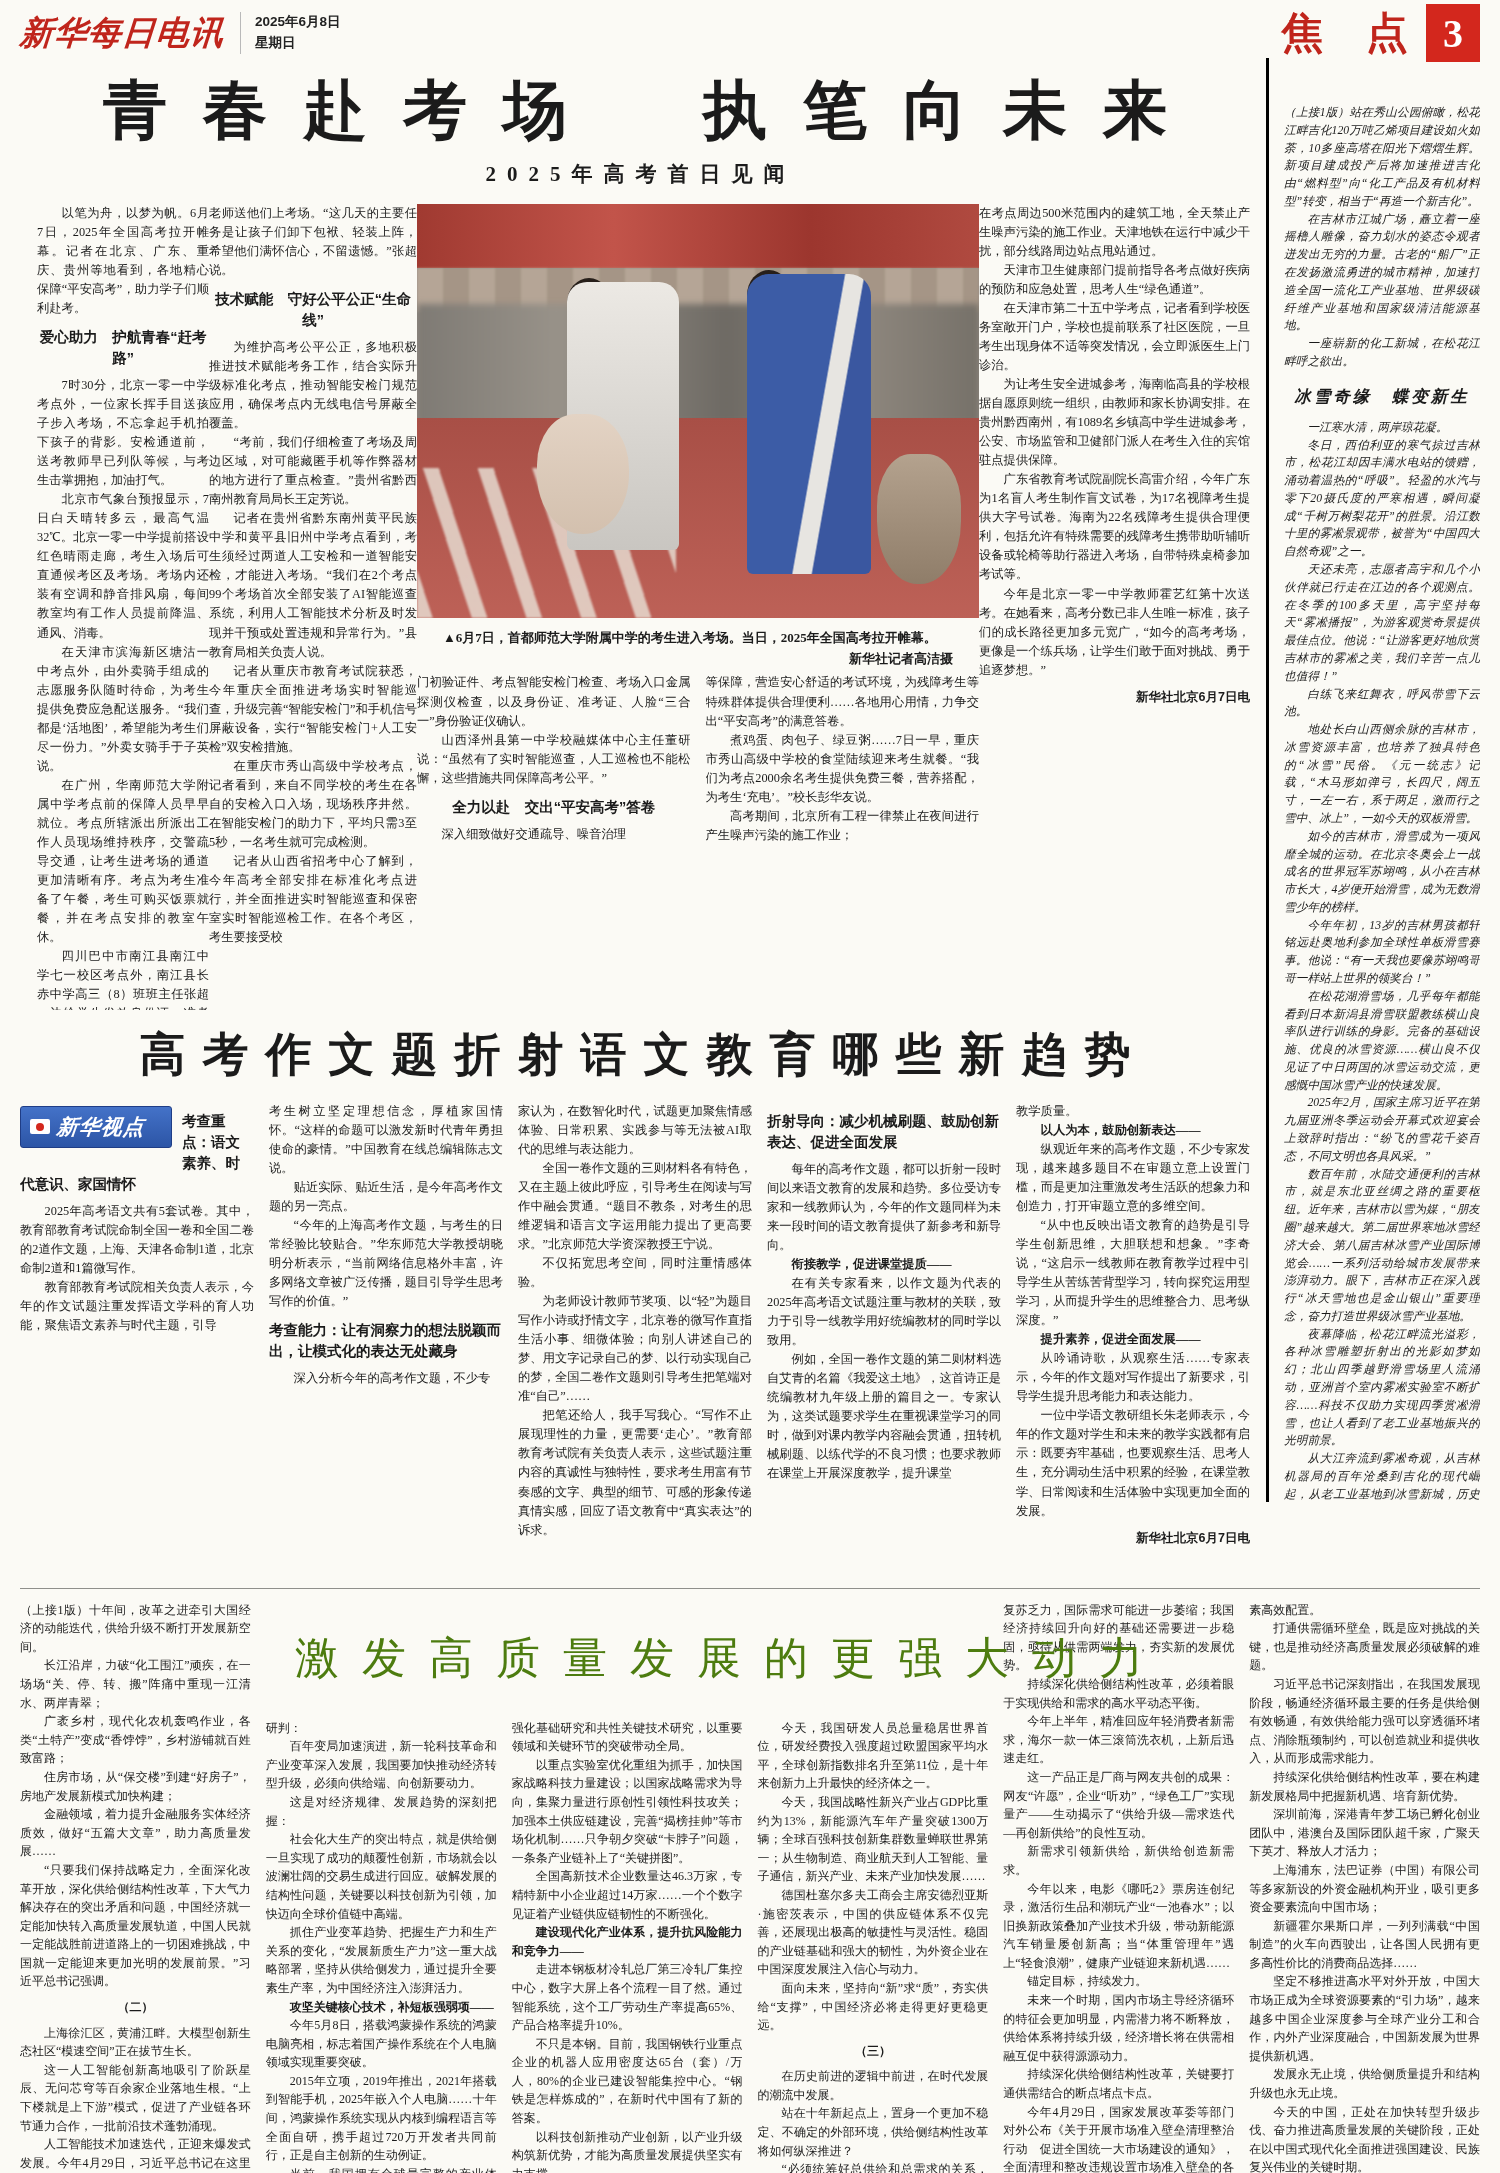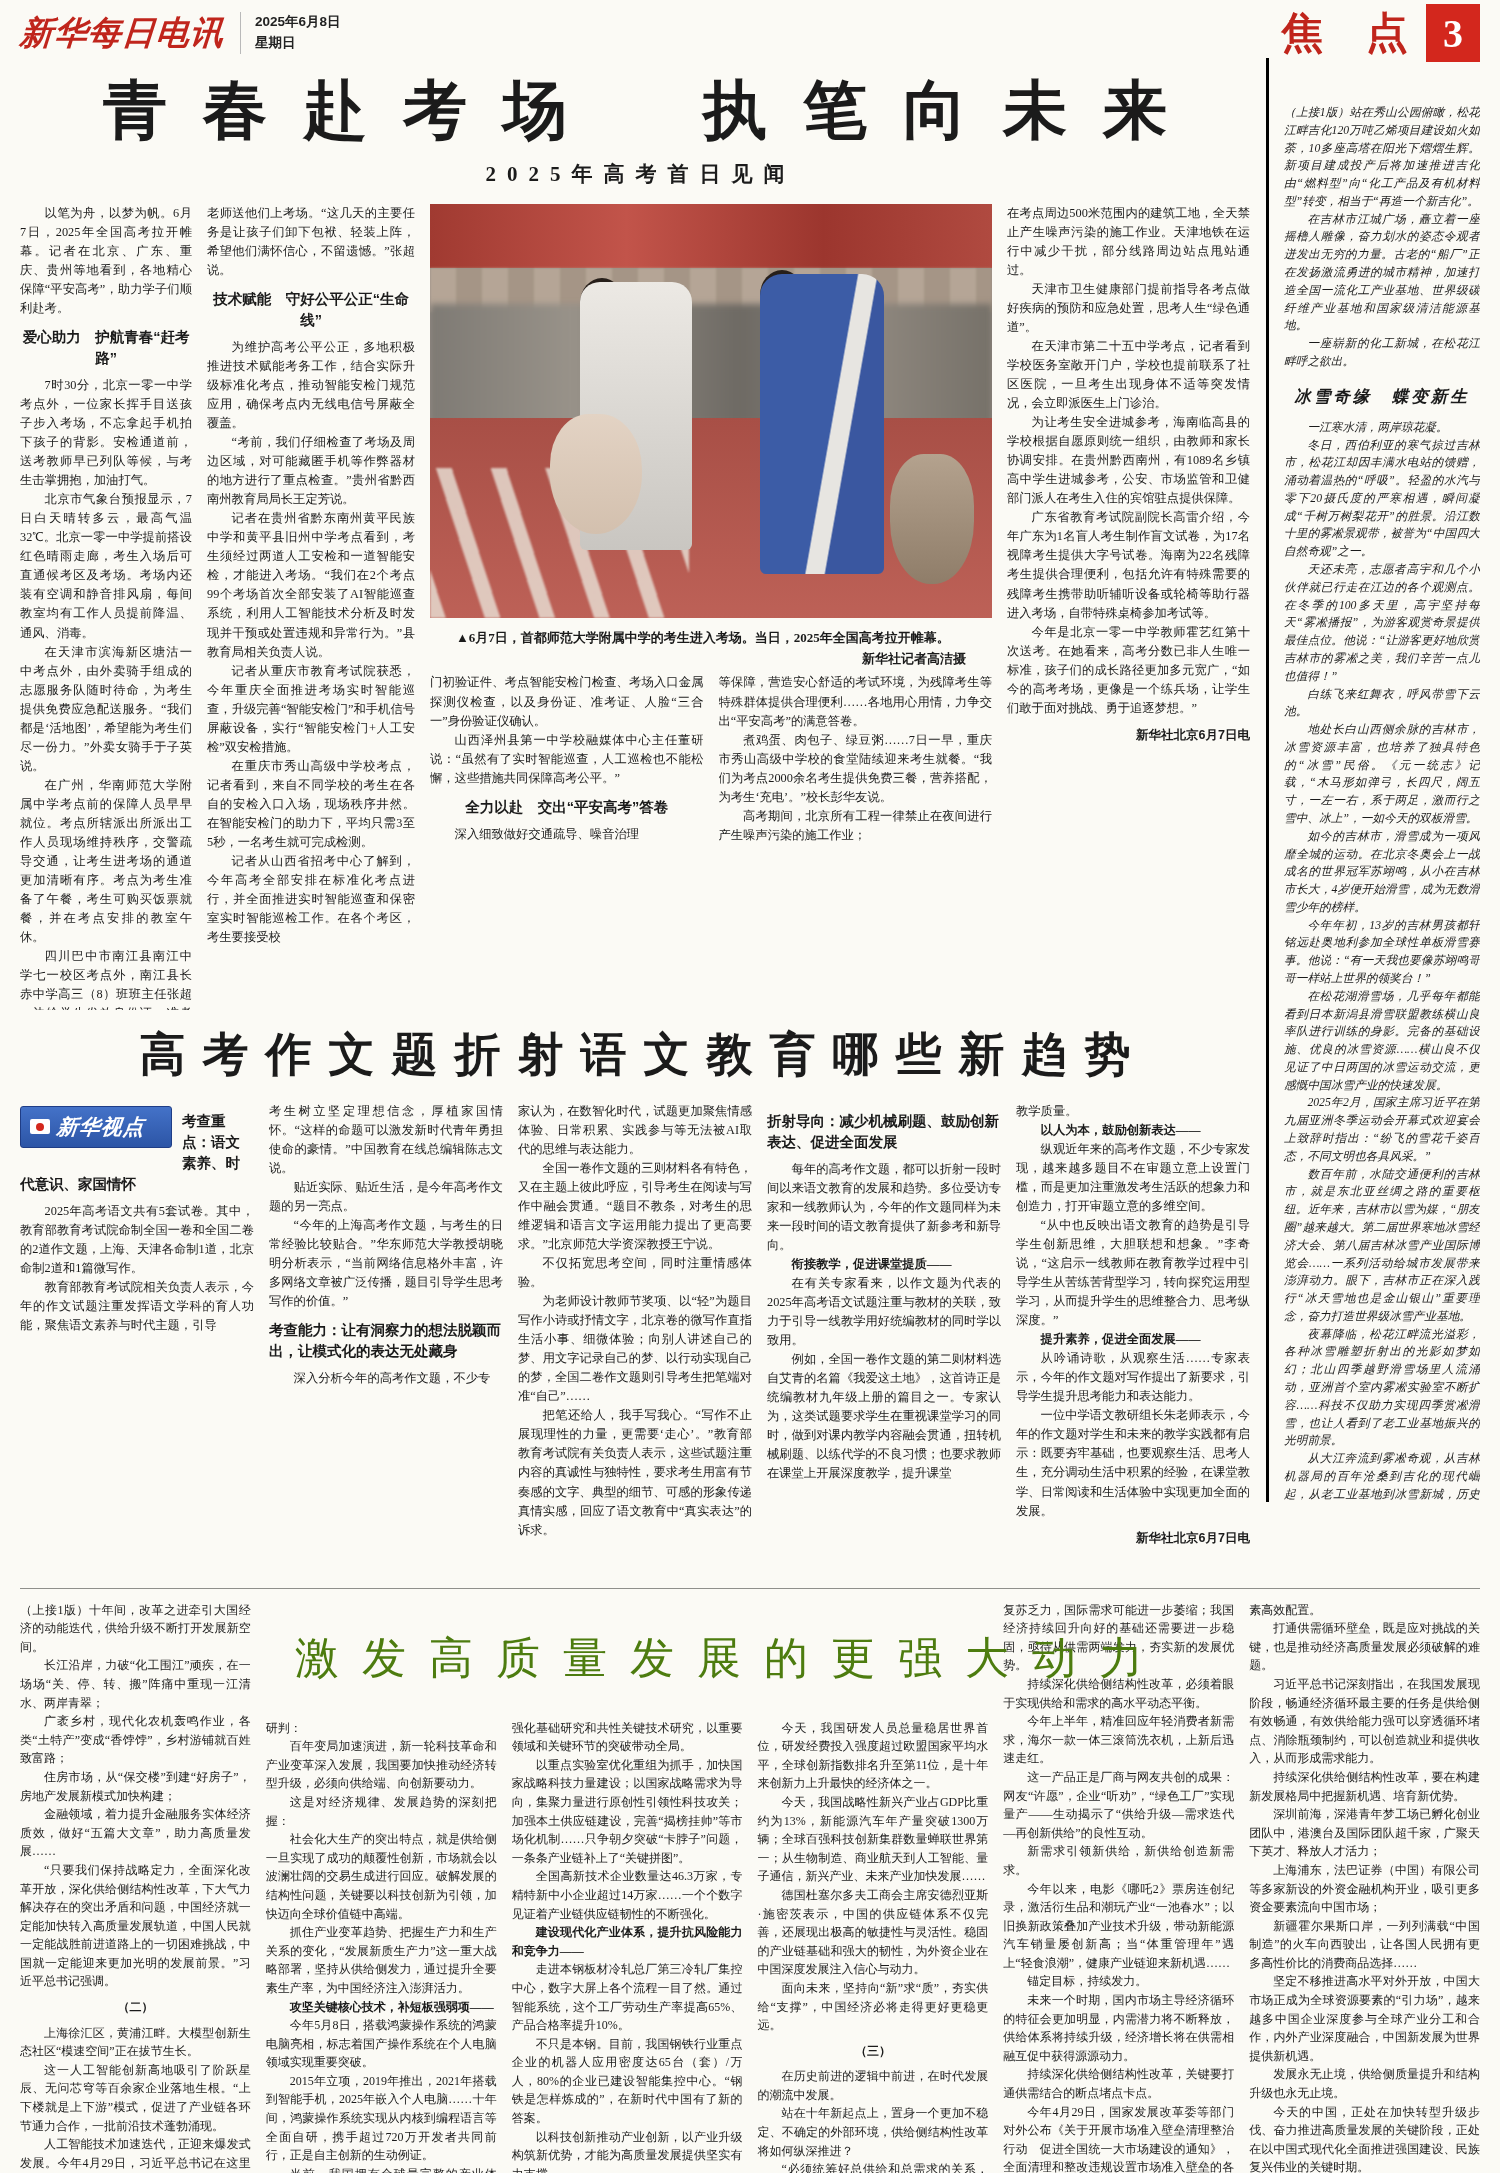--- a/index.html
+++ b/index.html
@@ -30,21 +30,21 @@
   .main{width:1230px;flex:none;}
   .sidebar{flex:1;margin-left:16px;padding-left:15px;border-left:3px solid #000000;
            padding-top:46px;height:1444px;overflow:hidden;box-sizing:border-box;font-style:italic;}
   .sidebar .blk{font-size:11.7px;line-height:1.52;}
   .sidebar .blk.h{text-align:center;font-size:16.5px;letter-spacing:3px;margin:13px 0 10px;}
   
   .a1-head{text-align:center;padding-top:16px;}
   .a1-headline{font-size:64px;font-weight:900;letter-spacing:36px;line-height:1.15;white-space:nowrap;
                text-indent:36px;}
   .a1-sub{font-size:21px;font-weight:700;letter-spacing:11px;margin-top:12px;text-indent:11px;}
-  .a1-cols{display:flex;gap:15px;height:806px;overflow:hidden;margin-top:16px;}
+  .a1-cols{display:flex;height:806px;overflow:hidden;margin-top:16px;margin-left:17px;}
   .art1 .blk.h{text-align:center;}
   .a1c1{width:172px;flex:none;}
   .a1c2{width:208px;flex:none;}
   .pg{width:562px;flex:none;}
   .a1c5{flex:1;}
   .pg-row{display:flex;gap:15px;margin-top:4px;}
   .pg-row .col{flex:1;}
   
   .ph{position:relative;height:414px;overflow:hidden;background:#948c84;}
   .ph div{position:absolute;}

